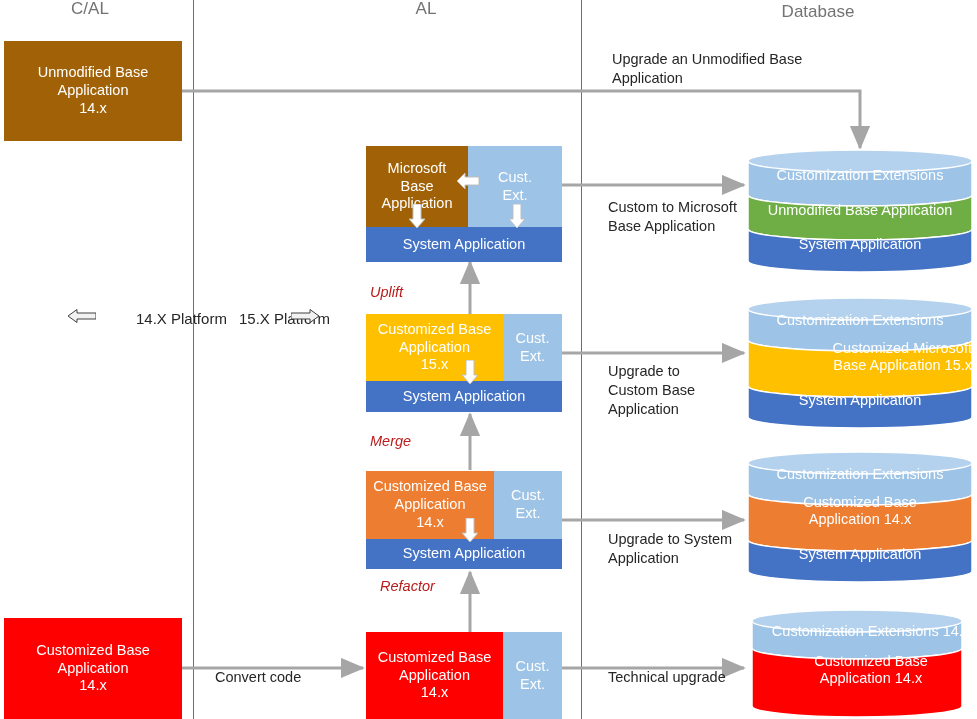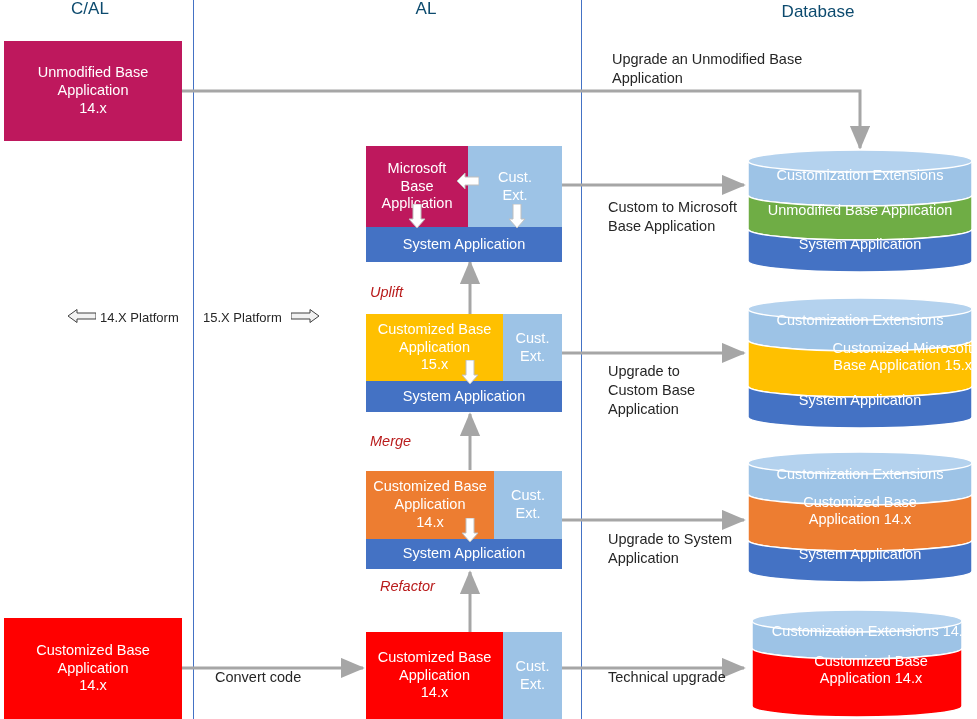--- a/index.html
+++ b/index.html
@@ -2,39 +2,39 @@
 <html><head>
 <meta charset="utf-8">
 <style>
   html,body{margin:0;padding:0;background:#ffffff;}
   body{width:977px;height:719px;position:relative;overflow:hidden;
        font-family:"Liberation Sans","DejaVu Sans",sans-serif;}
   #stage{position:absolute;left:0;top:0;width:977px;height:719px;}
   .abs{position:absolute;box-sizing:border-box;}
 
   
-  .col-head{font-size:17px;color:#0c4a6e;text-align:center;line-height:1.1;}
+  .col-head{font-size:17px;color:#737373;text-align:center;line-height:1.1;}
 
   
   .vline{position:absolute;width:1px;background:#4472C4;}
 
   
   .box{position:absolute;display:flex;align-items:center;justify-content:center;
        text-align:center;color:#ffffff;line-height:1.22;box-sizing:border-box;}
   .box span{display:block;width:100%;}
 
-  .green{background:#be185d;}
+  .green{background:#a16207;}
   .red{background:#FF0000;}
   .orange{background:#ED7D31;}
   .yellow{background:#FFC000;}
   .blue{background:#4472C4;}
   .lblue{background:#9DC3E6;}
 
   
-  .plat{position:absolute;font-size:13px;color:#262626;white-space:nowrap;}
+  .plat{position:absolute;font-size:15px;color:#262626;white-space:nowrap;margin-left:36px;}
 
   
   .tlabel{position:absolute;font-size:14.5px;font-style:italic;color:#b91c1c;white-space:nowrap;}
 
   
   .acap{position:absolute;font-size:14.5px;color:#262626;line-height:1.32;}
 
   
   svg.conn{position:absolute;left:0;top:0;width:977px;height:719px;overflow:visible;pointer-events:none;}
 

